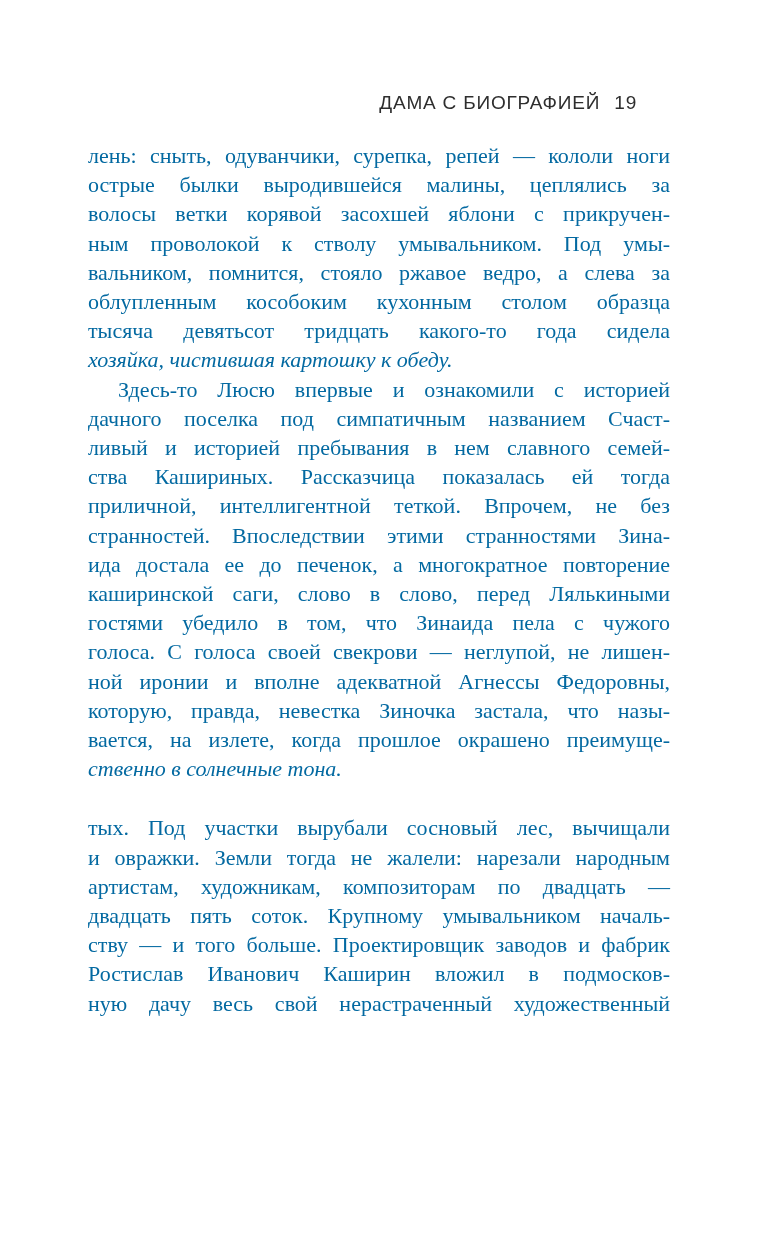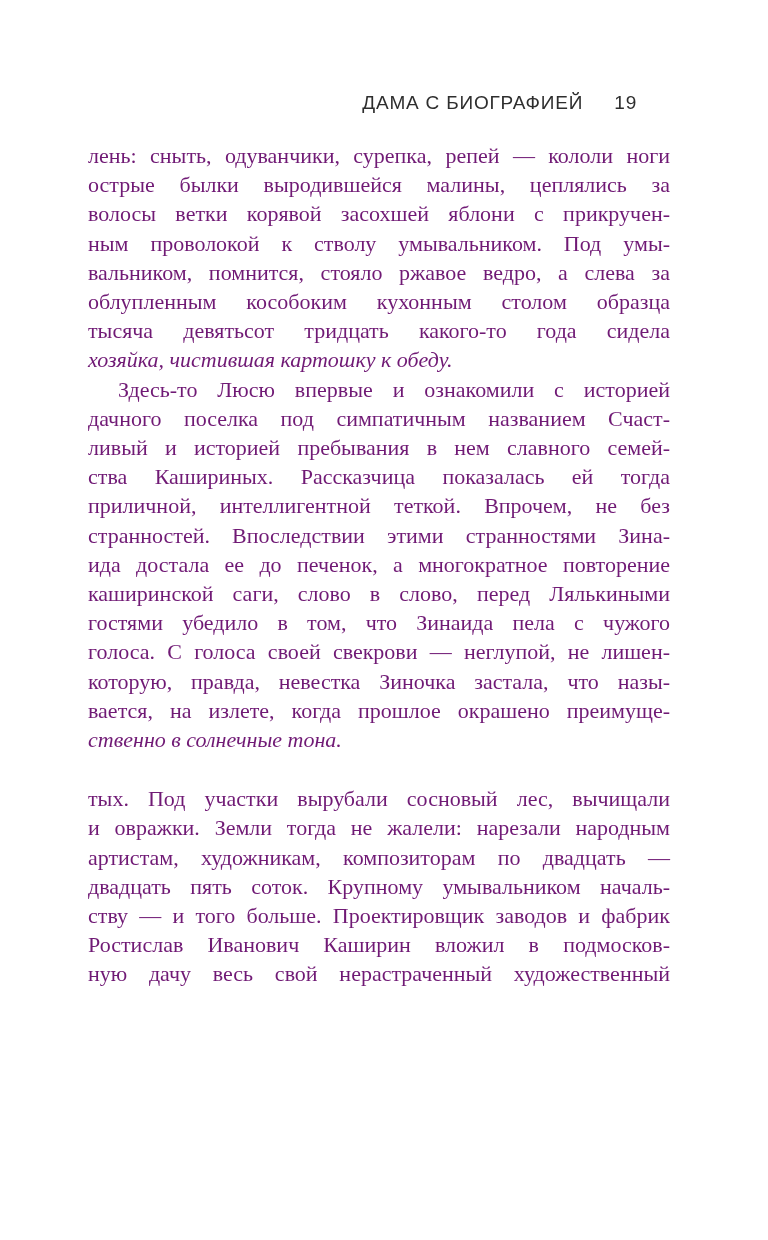--- a/index.html
+++ b/index.html
@@ -19,37 +19,37 @@
     background: #ffffff;
   }
   .running-header {
     position: absolute;
     top: 92px;
     left: 88px;
     right: 131px;
     display: flex;
     justify-content: flex-end;
     align-items: baseline;
-    gap: 31px;
+    gap: 14px;
     font-family: "Liberation Sans", sans-serif;
     font-size: 19px;
     font-weight: 400;
     letter-spacing: 0.8px;
     color: #2e2e2e;
     white-space: nowrap;
   }
   .text-block {
     position: absolute;
     left: 88px;
     width: 582px;
     top: 141px;
     font-family: "Liberation Serif", serif;
     font-size: 22px;
     line-height: 29.2px;
-    color: #701a75;
+    color: #0369a1;
   }
   .paragraph { margin: 0; }
   .paragraph.section-break { margin-top: 30px; }
   .line {
     text-align: justify;
     text-align-last: justify;
     text-justify: inter-word;
     white-space: normal;
   }
   .line.last-left {
@@ -83,20 +83,21 @@
         <div class="line indent">Здесь-то Люсю впервые и ознакомили с историей</div>
         <div class="line">дачного поселка под симпатичным названием Счаст-</div>
         <div class="line">ливый и историей пребывания в нем славного семей-</div>
         <div class="line">ства Кашириных. Рассказчица показалась ей тогда</div>
         <div class="line">приличной, интеллигентной теткой. Впрочем, не без</div>
         <div class="line">странностей. Впоследствии этими странностями Зина-</div>
         <div class="line">ида достала ее до печенок, а многократное повторение</div>
         <div class="line">каширинской саги, слово в слово, перед Лялькиными</div>
         <div class="line">гостями убедило в том, что Зинаида пела с чужого</div>
         <div class="line">голоса. С голоса своей свекрови — неглупой, не лишен-</div>
+        <div class="line">ной иронии и вполне адекватной Агнессы Федоровны,</div>
         <div class="line">которую, правда, невестка Зиночка застала, что назы-</div>
         <div class="line">вается, на излете, когда прошлое окрашено преимуще-</div>
         <div class="line last-left">ственно в солнечные тона.</div>
       </div>
       <div class="paragraph section-break">
         <div class="line">тых. Под участки вырубали сосновый лес, вычищали</div>
         <div class="line">и овражки. Земли тогда не жалели: нарезали народным</div>
         <div class="line">артистам, художникам, композиторам по двадцать —</div>
         <div class="line">двадцать пять соток. Крупному умывальником началь-</div>
         <div class="line">ству — и того больше. Проектировщик заводов и фабрик</div>

